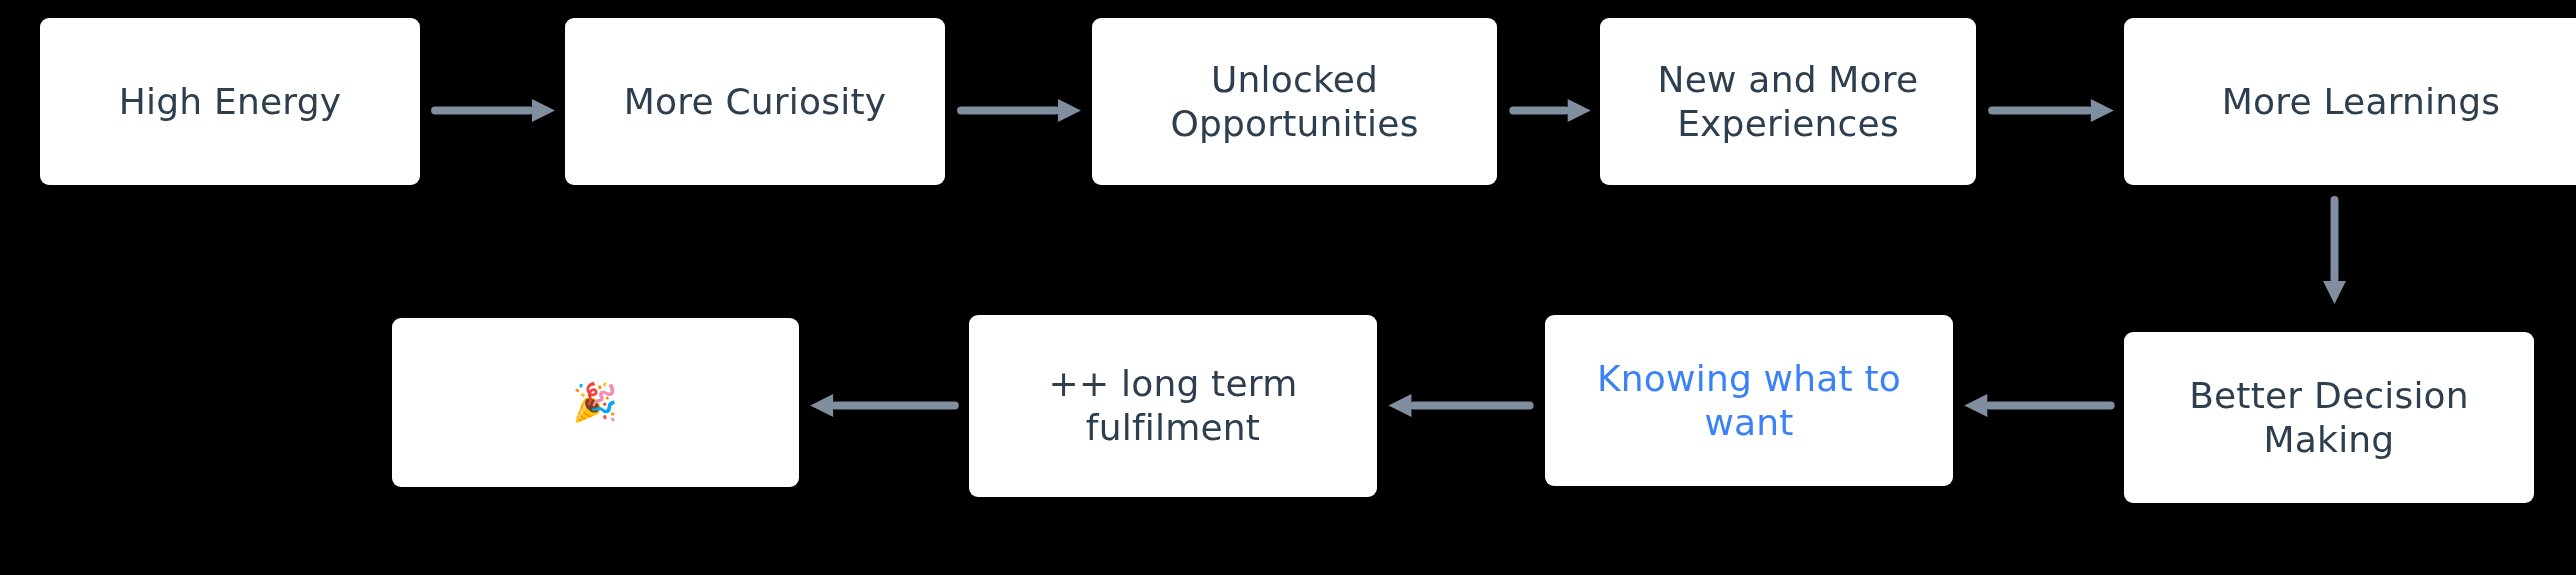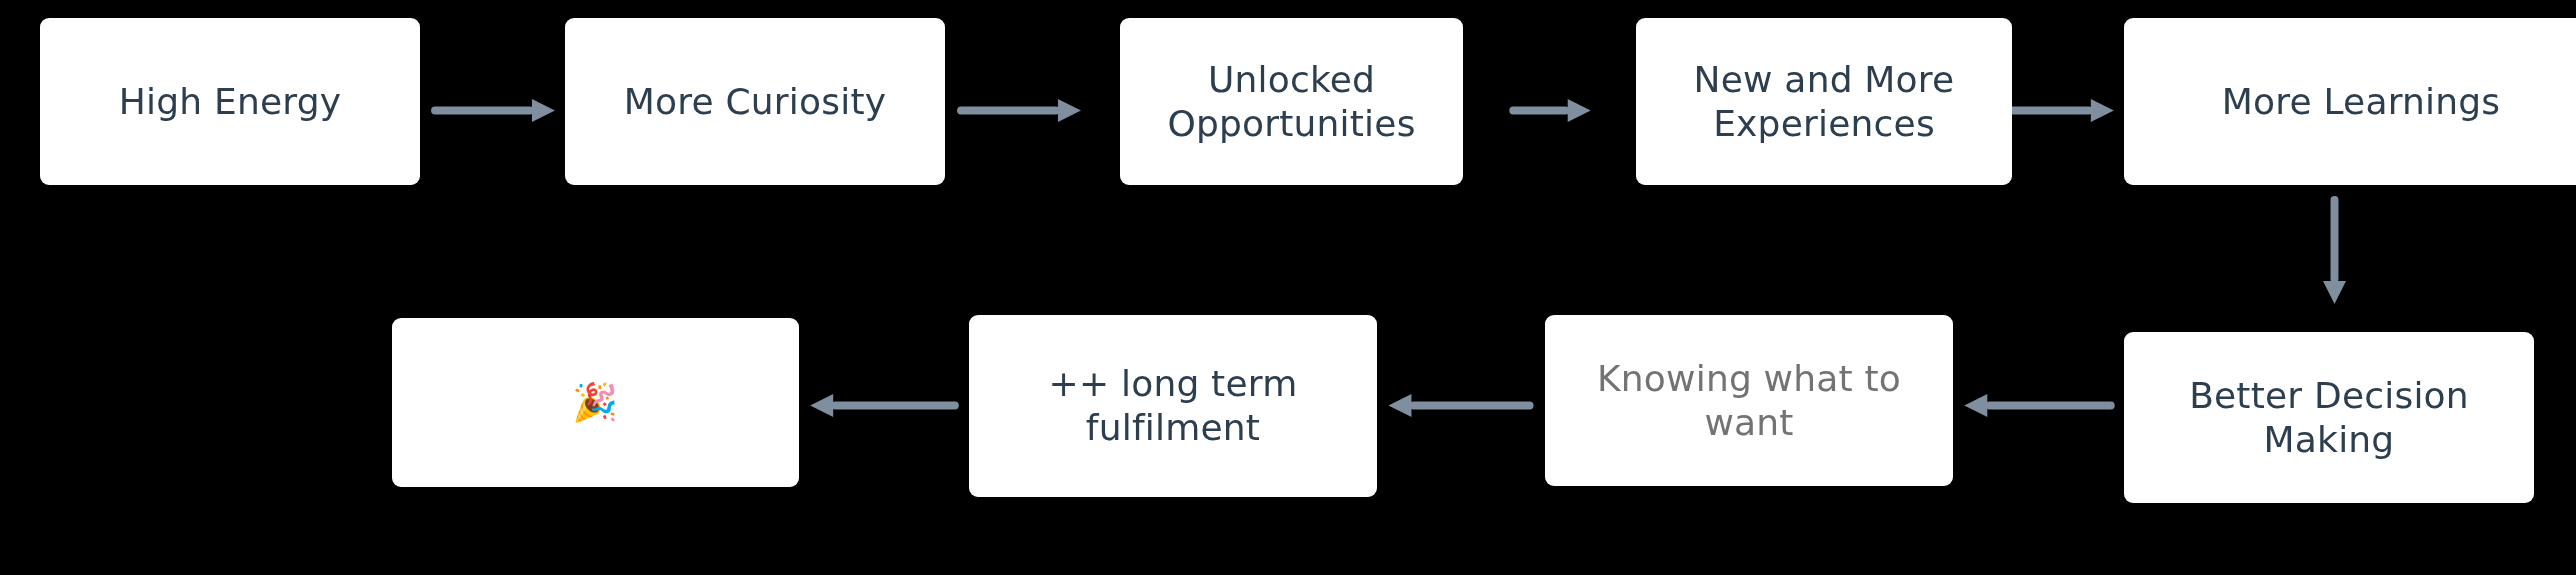--- a/index.html
+++ b/index.html
@@ -100,37 +100,37 @@
         </svg>
       </div>
     </div>
   <div id="node-layer">
       <div class="node" style="left: 40px; top: 18px; width: 380px; height: 167px; background: rgb(255, 255, 255);">
         <div class="node-label" style="color: rgb(45, 62, 79);">High Energy</div>
       </div>
       <div class="node" style="left: 565px; top: 18px; width: 380px; height: 167px; background: rgb(255, 255, 255); text-align: center;">
         <div class="node-label" style="color: rgb(45, 62, 79);">More Curiosity</div>
       </div>
-      <div class="node" style="left: 1092px; top: 18px; width: 343px; height: 167px; background: rgb(255, 255, 255); margin-left: 28px;">
+      <div class="node" style="left: 1092px; top: 18px; width: 405px; height: 167px; background: rgb(255, 255, 255);">
         <div class="node-label" style="color: rgb(45, 62, 79);">Unlocked
 Opportunities</div>
       </div>
-      <div class="node" style="left: 1600px; top: 18px; width: 376px; height: 167px; background: rgb(255, 255, 255); margin-left: 36px;">
+      <div class="node" style="left: 1600px; top: 18px; width: 376px; height: 167px; background: rgb(255, 255, 255);">
         <div class="node-label" style="color: rgb(45, 62, 79);">New and More
 Experiences</div>
       </div>
       <div class="node" style="left: 2124px; top: 18px; width: 474px; height: 167px; background: rgb(255, 255, 255);">
         <div class="node-label" style="color: rgb(45, 62, 79);">More Learnings</div>
       </div>
       <div class="node" style="left: 2124px; top: 332px; width: 410px; height: 171px; background: rgb(255, 255, 255);">
         <div class="node-label" style="color: rgb(45, 62, 79);">Better Decision
 Making</div>
       </div>
       <div class="node" style="left: 1545px; top: 315px; width: 408px; height: 171px; background: rgb(255, 255, 255);">
-        <div class="node-label" style="color: #737373;">Knowing what to
+        <div class="node-label" style="color: #3b82f6;">Knowing what to
 want</div>
       </div>
       <div class="node" style="left: 969px; top: 315px; width: 408px; height: 182px; background: rgb(255, 255, 255);">
         <div class="node-label" style="color: rgb(45, 62, 79);">++ long term
 fulfilment</div>
       </div>
       <div class="node" style="left: 392px; top: 318px; width: 407px; height: 169px; background: rgb(255, 255, 255);">
         <div class="node-emoji">🎉</div>
       </div>
     </div>

